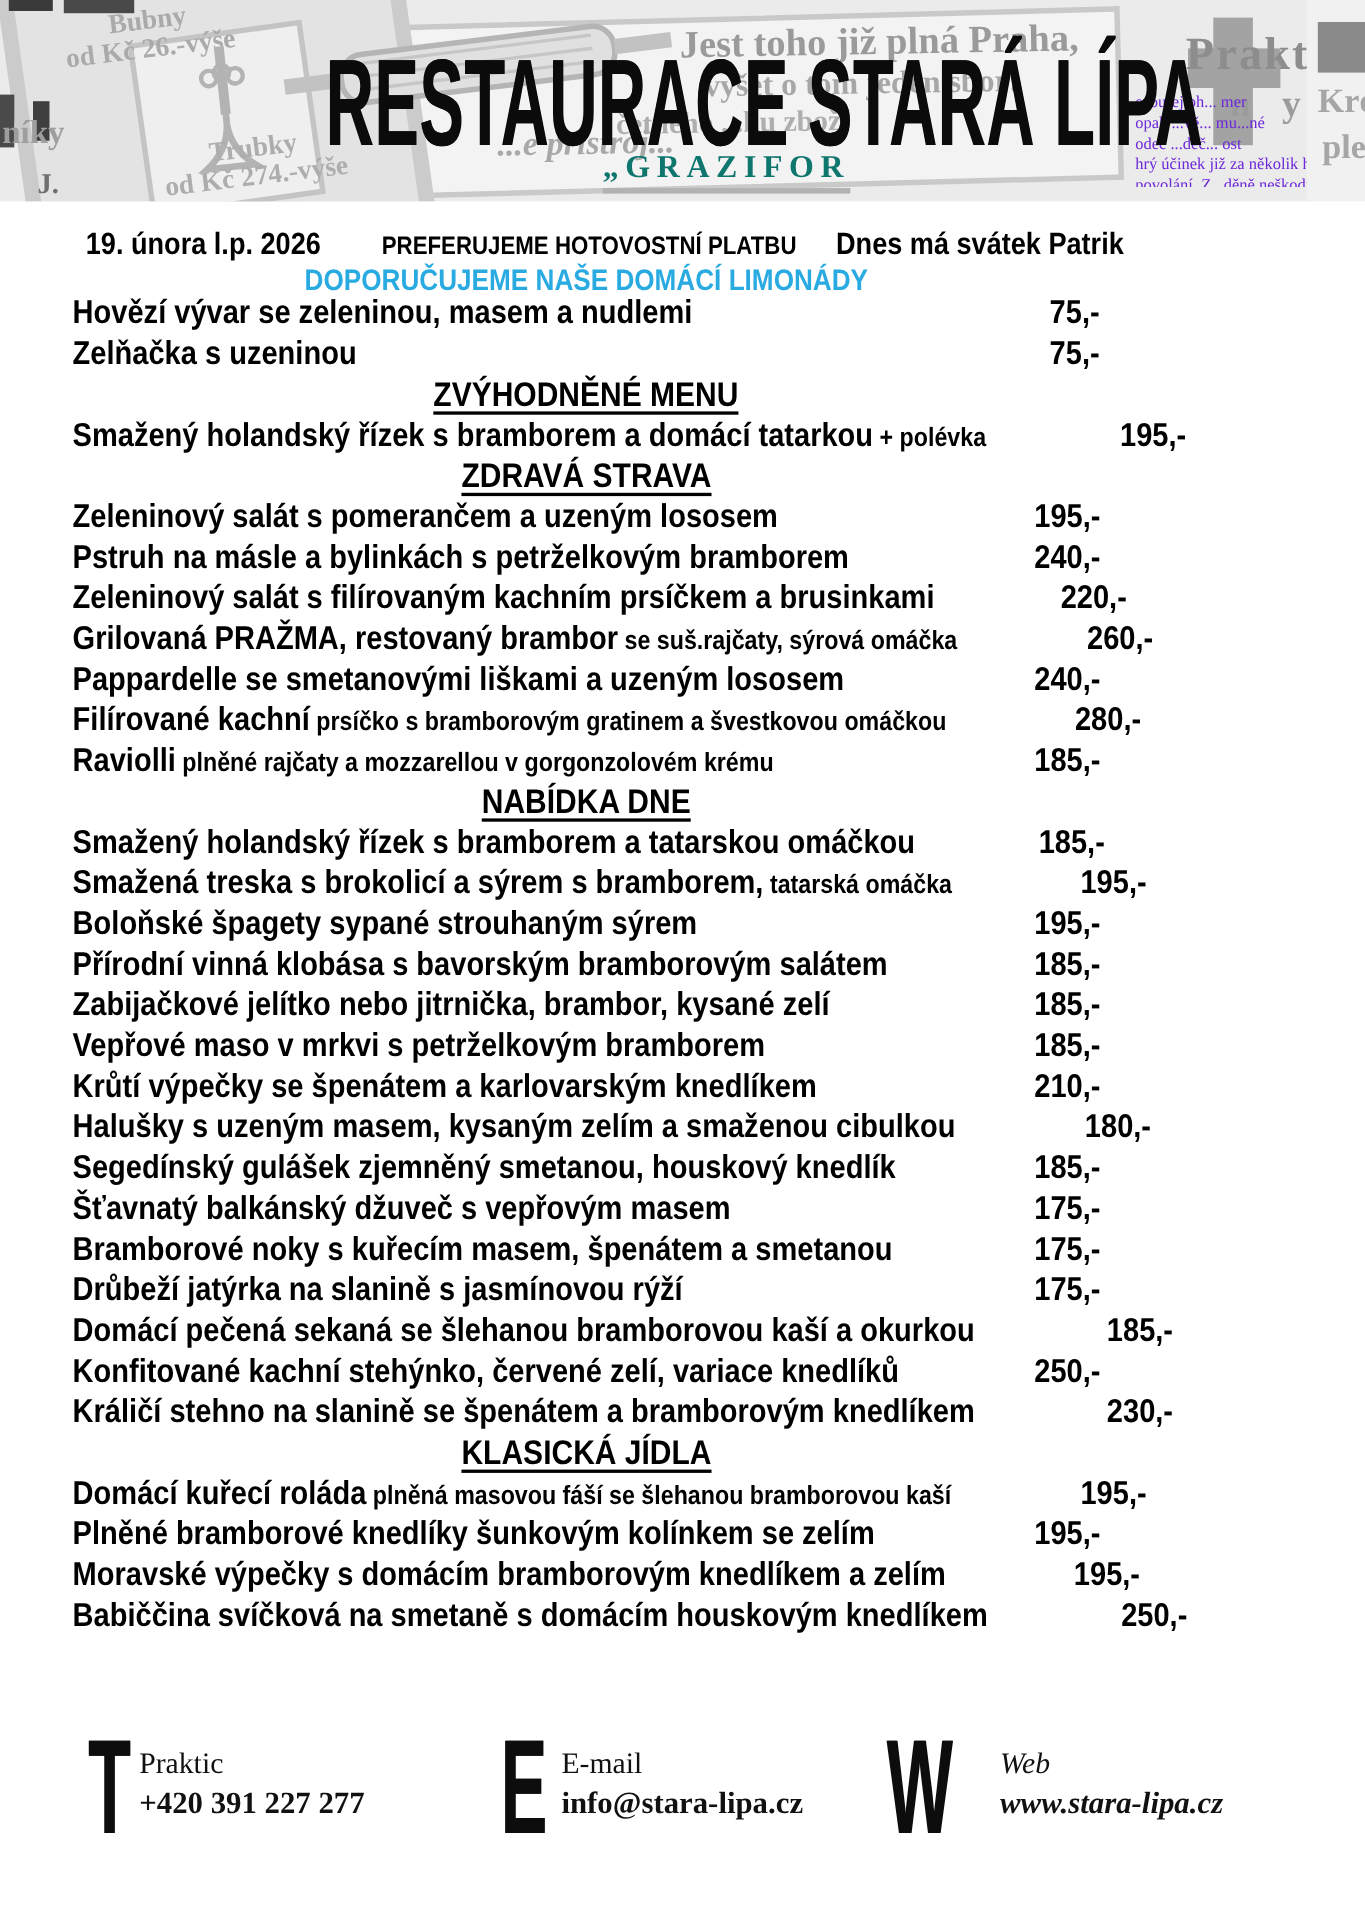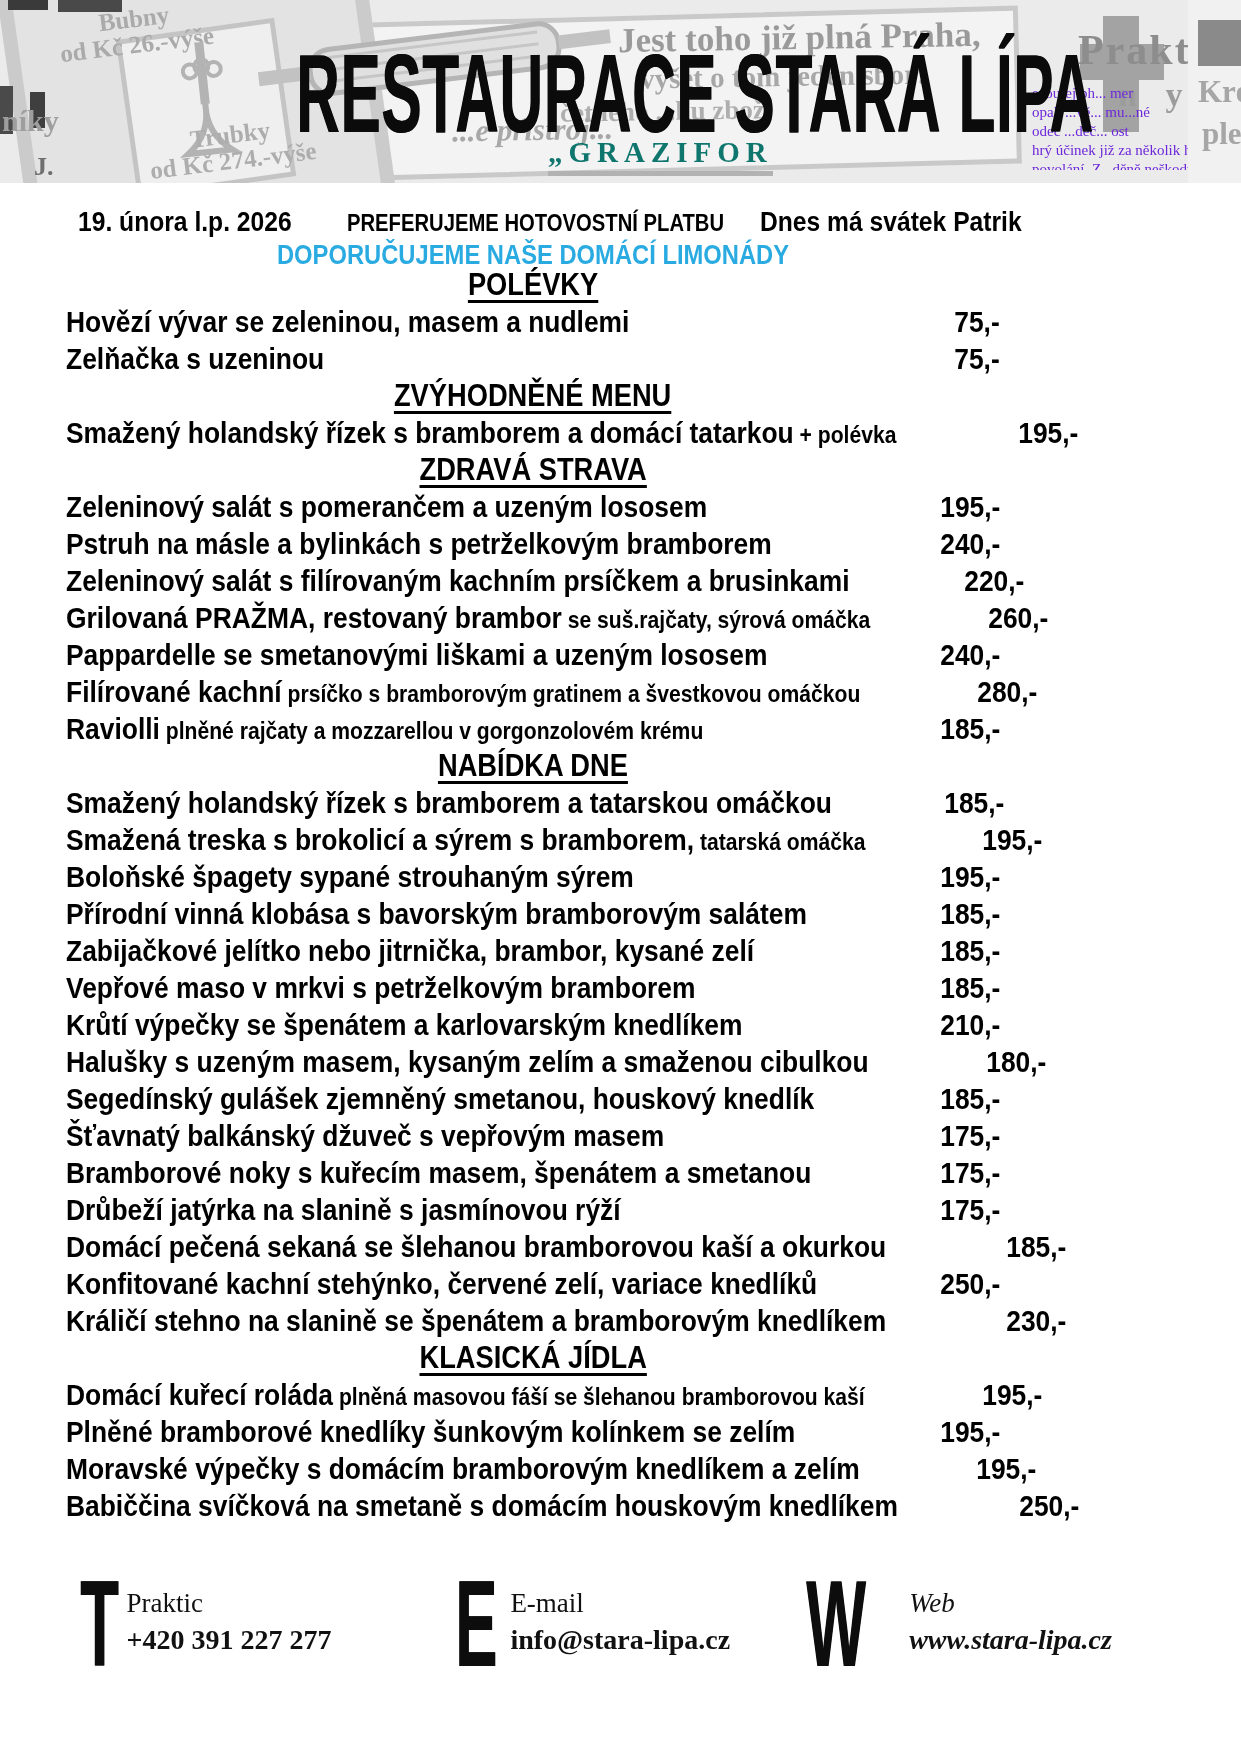--- a/index.html
+++ b/index.html
@@ -160,21 +160,20 @@
   <div class="infobar">
     <span class="ib-date">19. února  l.p. 2026</span>
     <span class="ib-pay">PREFERUJEME HOTOVOSTNÍ PLATBU</span>
     <span class="ib-name">Dnes má svátek  Patrik</span>
   </div>
   <div class="recommend">
     <span>DOPORUČUJEME NAŠE DOMÁCÍ LIMONÁDY</span>
   </div>
 
   <div class="menu">
-      <div class="sec"><span class="sec-t">POLÉVKY</span></div>
       <div class="row">
         <span class="nm">Hovězí vývar se zeleninou, masem a nudlemi</span>
         <span class="price">75,-</span>
       </div>
       <div class="row">
         <span class="nm">Zelňačka s uzeninou</span>
         <span class="price">75,-</span>
       </div>
       <div class="sec"><span class="sec-t">ZVÝHODNĚNÉ MENU</span></div>
       <div class="row">

